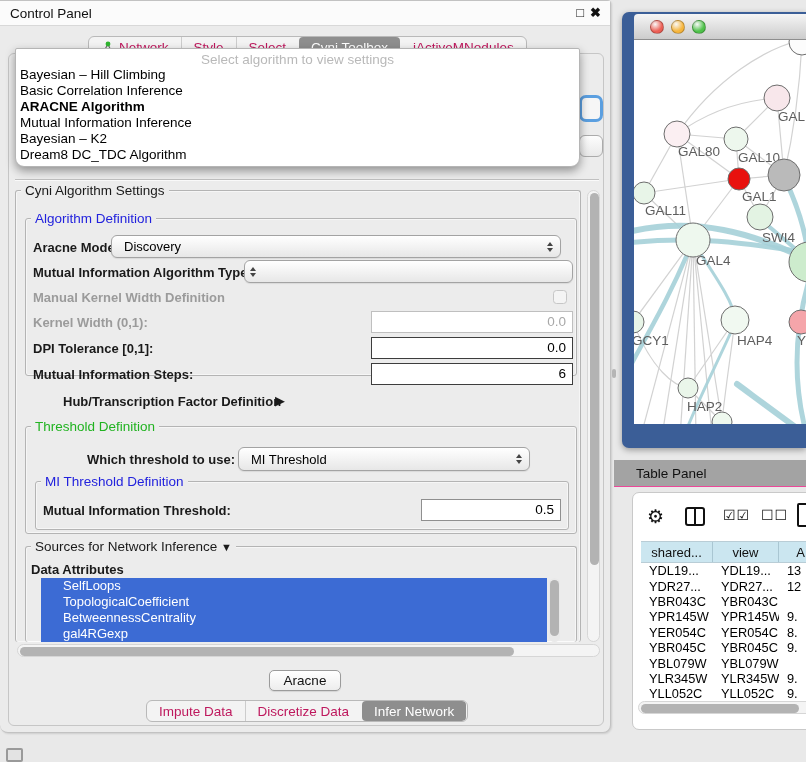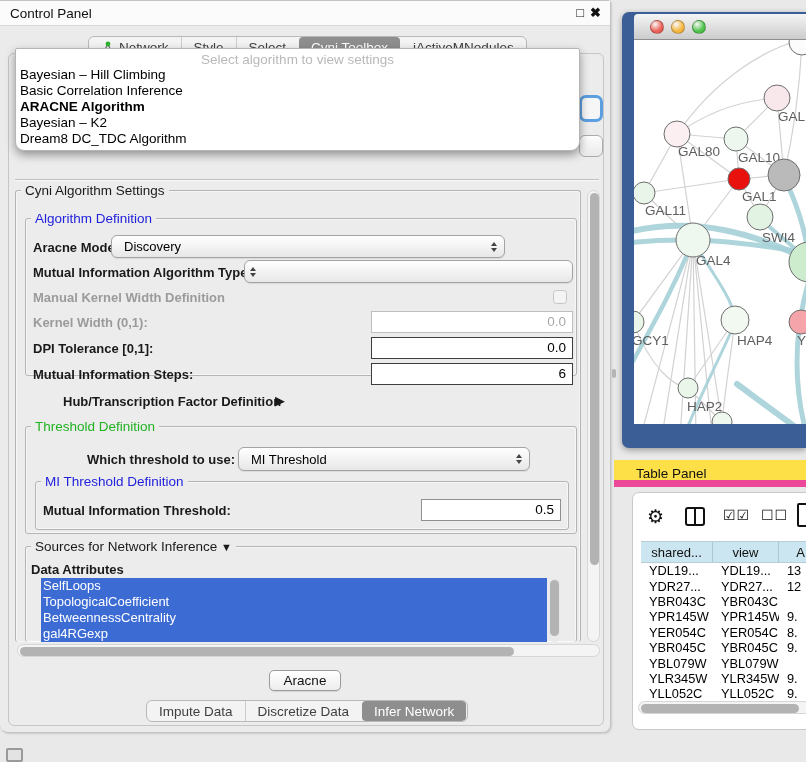--- a/index.html
+++ b/index.html
@@ -11,21 +11,21 @@
   #control-panel { left:0; top:8; width:611px; height:733px; background:#ebebeb;
     border:1px solid #c2c2c2; border-left:none; border-radius:0 4px 8px 8px;
     box-shadow:1px 1px 2px rgba(0,0,0,.12); }
   #cp-titlebar { left:0; top:0; width:100%; height:25px; background:#fbfbfb; border-bottom:1px solid #d8d8d8; }
   #cp-title { left:10px; top:5px; font-size:13.5px; color:#111; }
   .win-glyph { top:4px; font-size:13px; color:#111; font-weight:bold; cursor:pointer; }
 
   
   .tabstrip { display:flex; align-items:center; height:22px; background:#f3f3f3;
     border:1px solid #b9b9b9; border-radius:6px; overflow:hidden; }
-  .tab { display:flex; align-items:center; gap:5px; padding:0 12px; height:100%; font-size:13.5px; color:#404040; cursor:pointer; position:relative; }
+  .tab { display:flex; align-items:center; gap:5px; padding:0 12px; height:100%; font-size:13.5px; color:#be185d; cursor:pointer; position:relative; }
   .tab + .tab { border-left:1px solid #cccccc; }
   .tab.selected { background:#8e8e8e; color:#fff; border-radius:4px; border-left:none; margin:0 1px;justify-content:center; }
   .tab.selected + .tab { border-left:none; }
   #top-tabs { left:88px; top:35px; }
   #bottom-tabs { left:146px; top:699px; }
 
   
   #cp-content { left:8px; top:52px; width:596px; height:673px; background:#ececec;
     border:1px solid #c6c6c6; border-radius:6px; }
 
@@ -61,40 +61,40 @@
   .stepper .dn { border-top:4.5px solid #444; }
 
   .field { position:absolute; background:#fff; text-align:right; padding:2px 6px 0 4px; font-size:13.5px; }
   .field.on { border:1px solid #3d3d3d; color:#000; }
   .field.off { border:1px solid #bfbfbf; color:#a8a8a8; }
 
   .checkbox { position:absolute; width:14px; height:14px; border:1.5px solid #c6c6c6; border-radius:3.5px; background:#f4f4f4; }
 
   
   #attr-list { left:32px; top:524px; width:506px; height:64px; background:#3c6bd4; overflow:hidden; }
-  #attr-list .li { height:16px; line-height:16px; color:#fff; font-size:13px; padding-left:2px; cursor:pointer; }
+  #attr-list .li { height:16px; line-height:16px; color:#fff; font-size:13px; padding-left:22px; cursor:pointer; }
   .sb-track { position:absolute; background:#f4f4f4; border:1px solid #d6d6d6; border-radius:7px; }
   .sb-thumb { position:absolute; background:#b3b3b3; border-radius:6px; }
 
   
   #apply-btn { left:260px; top:616px; width:72px; height:21px; border:1px solid #9b9b9b; border-radius:5px;
     background:linear-gradient(#ffffff,#ededed); font-size:13.5px; color:#111; text-align:center; line-height:19px; cursor:pointer;
     box-shadow:0 1px 1px rgba(0,0,0,.1); }
 
   
   #splitter-dot { left:612px; top:369px; width:4px; height:9px; background:#b5b5b5; border-radius:2px; }
 
   #net-window { left:622px; top:12px; width:184px; height:436px; background:#3b5e97;
     border-radius:7px 0 0 7px; box-shadow:0 2px 6px rgba(0,0,0,.35); }
   #net-titlebar { left:12px; top:2px; width:172px; height:26px; border-radius:4px 0 0 0;
     background:linear-gradient(#f5f5f5,#cccccc); border-bottom:1px solid #8e8e8e; }
   .tl { position:absolute; top:6px; width:14px; height:14px; border-radius:50%; border:1px solid rgba(0,0,0,.25); cursor:pointer; }
   #net-canvas { left:12px; top:28px; width:172px; height:384px; background:#ffffff; overflow:hidden; }
 
-  #table-header-bar { left:614px; top:460px; width:192px; height:27px; background:#fde047; border-bottom:7px solid #ec4899; }
+  #table-header-bar { left:614px; top:460px; width:192px; height:27px; background:#a3a3a3; border-bottom:1px solid #ec4899; }
   #table-header-bar span { position:absolute; left:22px; top:6px; font-size:13.5px; color:#111; }
 
   #table-card { left:632px; top:492px; width:190px; height:238px; background:#ffffff; border:1px solid #c9c9c9; border-radius:7px; }
   .tool-ic { position:absolute; cursor:pointer; color:#111; }
   #ic-gear { left:14px; top:12px; font-size:19px; }
   #ic-split { left:52px; top:14px; width:20px; height:19px; border:2px solid #111; border-radius:3px; }
   #ic-split::after { content:""; position:absolute; left:7px; top:0; width:2px; height:15px; background:#111; }
   .cb-pair { display:flex; gap:3px; font-size:14px; letter-spacing:1px; }
   #ic-checked { left:90px; top:14px; }
   #ic-unchecked { left:128px; top:14px; }
@@ -154,21 +154,21 @@
     <div id="frag-combo2" class="abs"></div>
     <div class="abs frag-line" style="left:6px;top:125px;width:584px;"></div>
 
     <div class="groupbox" style="left:6px;top:136px;width:566px;height:452px;border-bottom:none;"></div>
     <span class="grouptitle" style="left:12px;top:129px;">Cyni Algorithm Settings</span>
 
     <div class="groupbox" style="left:16px;top:164px;width:552px;height:158px;"></div>
     <span class="grouptitle t-blue" style="left:22px;top:157px;">Algorithm Definition</span>
 
     <span class="lbl b" style="left:24px;top:186px;">Aracne Mode:</span>
-    <div class="combo" style="left:102px;top:181px;width:394px;height:23px;">
+    <div class="combo" style="left:102px;top:181px;width:450px;height:23px;">
       <span class="cval">Discovery</span>
       <span class="stepper">
           <i class="up"></i>
           <i class="dn"></i>
         </span>
     </div>
 
     <span class="lbl b" style="left:24px;top:211px;">Mutual Information Algorithm Type:</span>
     <div class="combo" style="left:235px;top:206px;width:329px;height:23px;">
       <span class="stepper">
@@ -247,20 +247,21 @@
         <span>Infer Network</span>
       </div>
     </div>
 
   <div id="algo-popup" class="abs">
     <div class="prompt">Select algorithm to view settings</div>
     <div id="algo-items">
         <div class="item">Bayesian – Hill Climbing</div>
         <div class="item">Basic Correlation Inference</div>
         <div class="item bold">ARACNE Algorithm</div>
+        <div class="item">Mutual Information Inference</div>
         <div class="item">Bayesian – K2</div>
         <div class="item">Dream8 DC_TDC Algorithm</div>
       </div>
   </div>
 </div>
 
 <div id="splitter-dot" class="abs"></div>
 
 <div id="net-window" class="abs">
   <div id="net-titlebar" class="abs">

